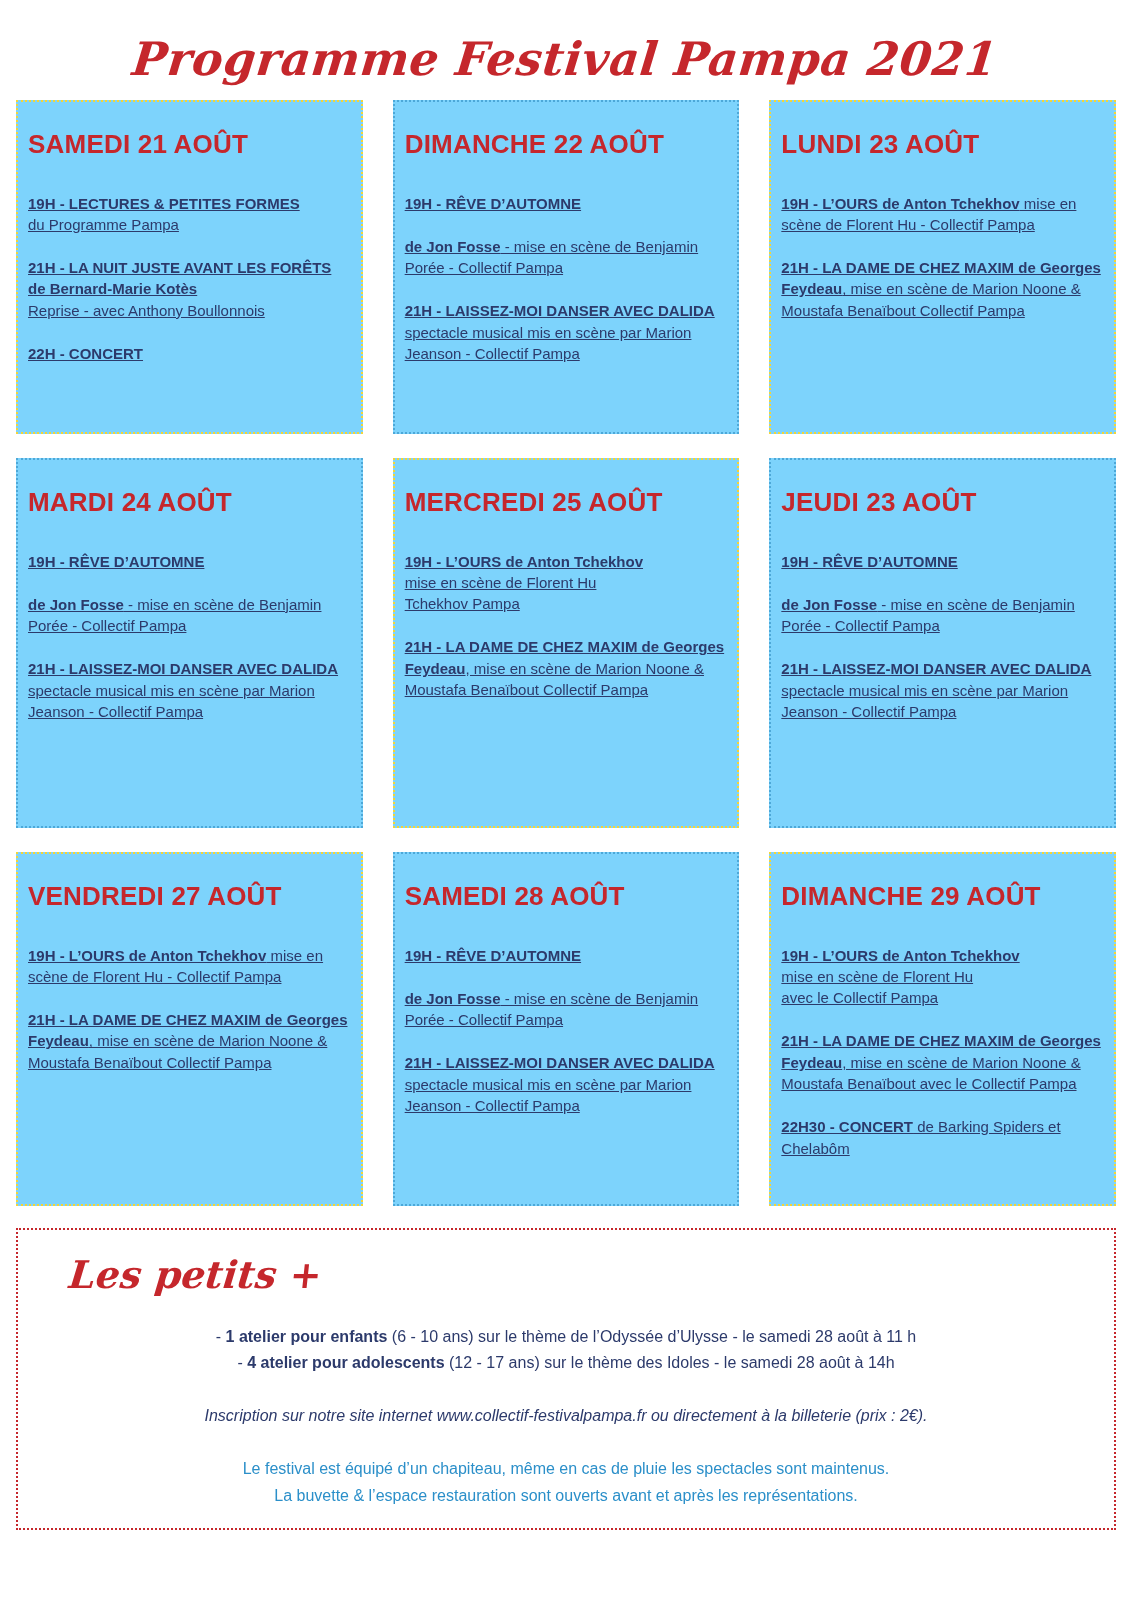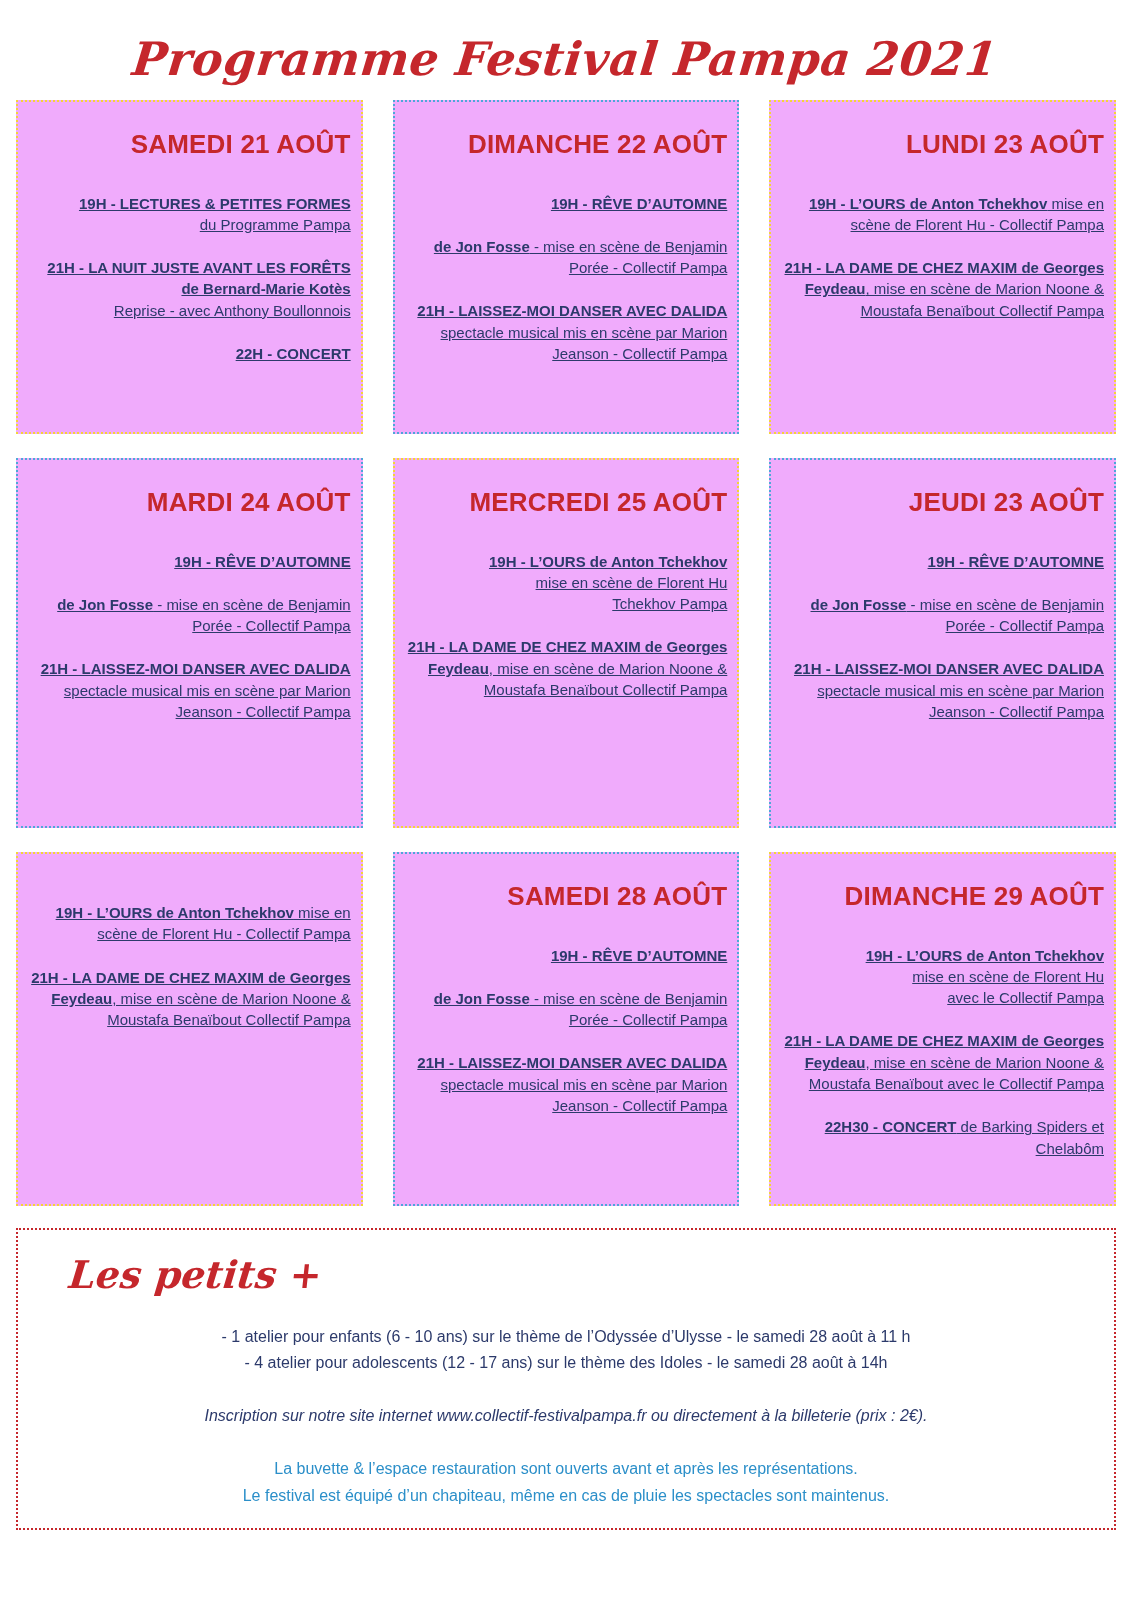--- a/index.html
+++ b/index.html
@@ -43,23 +43,23 @@
   .grid {
     display: grid;
     grid-template-columns: 1fr 1fr 1fr;
     column-gap: 30px;
     row-gap: 24px;
     grid-template-rows: 334px 370px 354px;
   }
 
   .daycard {
     box-sizing: border-box;
-    background: #f0abfc;
+    background: #7dd3fc;
     padding: 14px 10px 10px 10px;
-    text-align: right;
+    text-align: left;
   }
   .daycard.b-yellow { border: 2px dotted #f5d536; }
   .daycard.b-blue   { border: 2px dotted #4da8d8; }
 
   .day-title {
     color: #c5272c;
     font-weight: bold;
     font-size: 26px;
     letter-spacing: 0.2px;
     margin: 14px 0 0 0;
@@ -101,21 +101,21 @@
     transform: skewX(-6deg);
     display: inline-block;
   }
   .ateliers {
     text-align: center;
     margin-top: 30px;
     font-size: 16px;
     line-height: 1.6;
     color: #2c3a6b;
   }
-  .ateliers b { font-weight: normal; }
+  .ateliers b { font-weight: bold; }
   .inscription {
     text-align: center;
     margin-top: 32px;
     font-size: 16px;
     color: #2c3a6b;
     font-style: italic;
   }
   .notes {
     text-align: center;
     margin-top: 30px;
@@ -172,20 +172,21 @@
       </div>
       <div class="daycard b-blue">
         <div class="day-title">JEUDI 23 AOÛT</div>
         <div class="slots">
           <div class="slot"><b>19H - RÊVE D’AUTOMNE</b></div>
           <div class="slot"><b>de Jon Fosse</b><span> - mise en scène de Benjamin Porée - Collectif Pampa</span></div>
           <div class="slot"><b>21H - LAISSEZ-MOI DANSER AVEC DALIDA</b><span> spectacle musical mis en scène par  Marion Jeanson - Collectif Pampa</span></div>
         </div>
       </div>
       <div class="daycard b-yellow">
+        <div class="day-title">VENDREDI 27 AOÛT</div>
         <div class="slots">
           <div class="slot"><b>19H - L’OURS de Anton Tchekhov</b><span> mise en scène de Florent Hu - Collectif Pampa</span></div>
           <div class="slot"><b>21H - LA DAME DE CHEZ MAXIM de Georges Feydeau</b><span>, mise en scène de Marion Noone &amp; Moustafa Benaïbout Collectif Pampa</span></div>
         </div>
       </div>
       <div class="daycard b-blue">
         <div class="day-title">SAMEDI 28 AOÛT</div>
         <div class="slots">
           <div class="slot"><b>19H - RÊVE D’AUTOMNE</b></div>
           <div class="slot"><b>de Jon Fosse</b><span> - mise en scène de Benjamin Porée - Collectif Pampa</span></div>
@@ -203,18 +204,18 @@
     </div>
 
   <div class="petits">
     <div class="petits-title">Les petits +</div>
     <div class="ateliers">
         <div><span>- </span><b>1 atelier pour enfants</b><span> (6 - 10 ans) sur le thème de l’Odyssée d’Ulysse - le samedi 28 août à  11 h</span></div>
         <div><span>- </span><b>4 atelier pour adolescents</b><span> (12 - 17 ans) sur le thème des Idoles - le samedi 28 août à 14h</span></div>
       </div>
     <div class="inscription">Inscription sur notre site internet www.collectif-festivalpampa.fr ou directement à la billeterie (prix : 2€).</div>
     <div class="notes">
+        <div>Le festival est équipé d’un chapiteau, même en cas de pluie les spectacles sont maintenus.</div>
         <div>La buvette &amp; l’espace restauration sont ouverts avant et après les représentations.</div>
-        <div>Le festival est équipé d’un chapiteau, même en cas de pluie les spectacles sont maintenus.</div>
       </div>
   </div>
 
 </div>
 
 </body></html>

